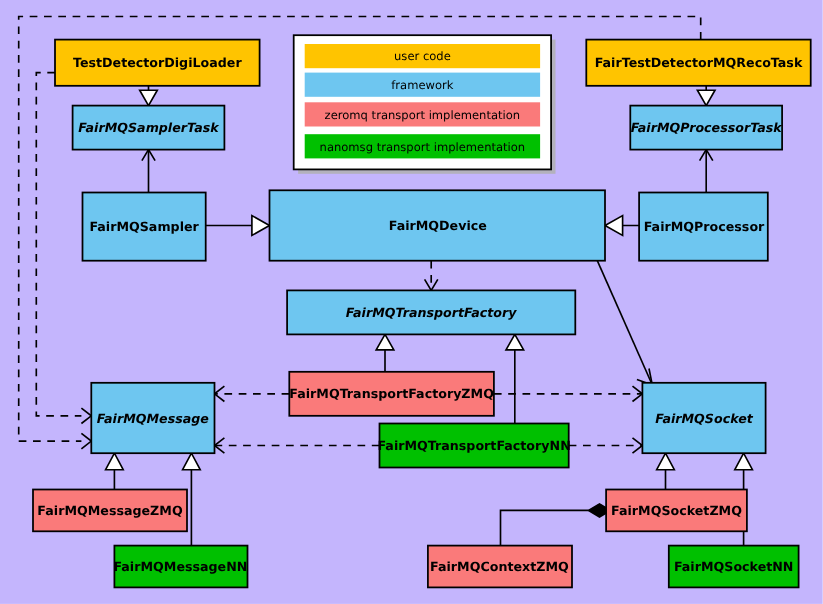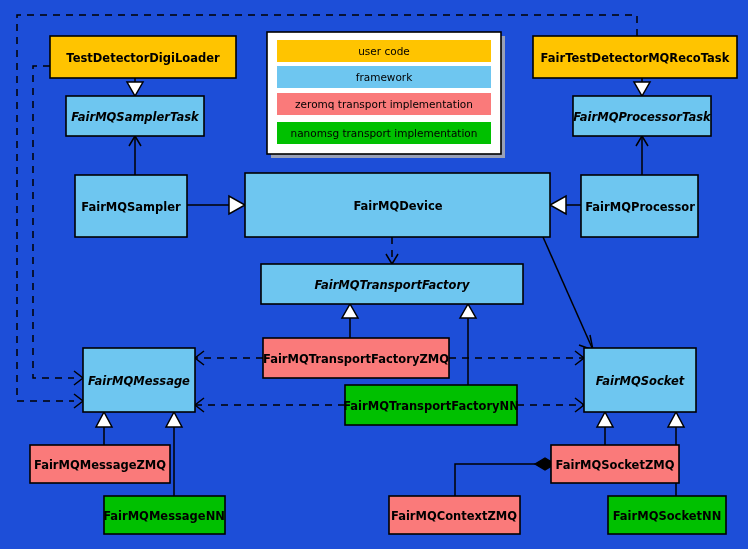--- a/index.html
+++ b/index.html
@@ -4,21 +4,21 @@
 <style>
   html, body {
     margin: 0;
     padding: 0;
     background: #ffffff;
   }
   #diagram-root {
     position: relative;
     width: 748px;
     height: 549px;
-    background: #1d4ed8;
+    background: #c4b5fd;
     font-family: "DejaVu Sans", "Liberation Sans", sans-serif;
     overflow: hidden;
   }
   svg.layer {
     position: absolute;
     left: 0;
     top: 0;
     width: 748px;
     height: 549px;
   }

